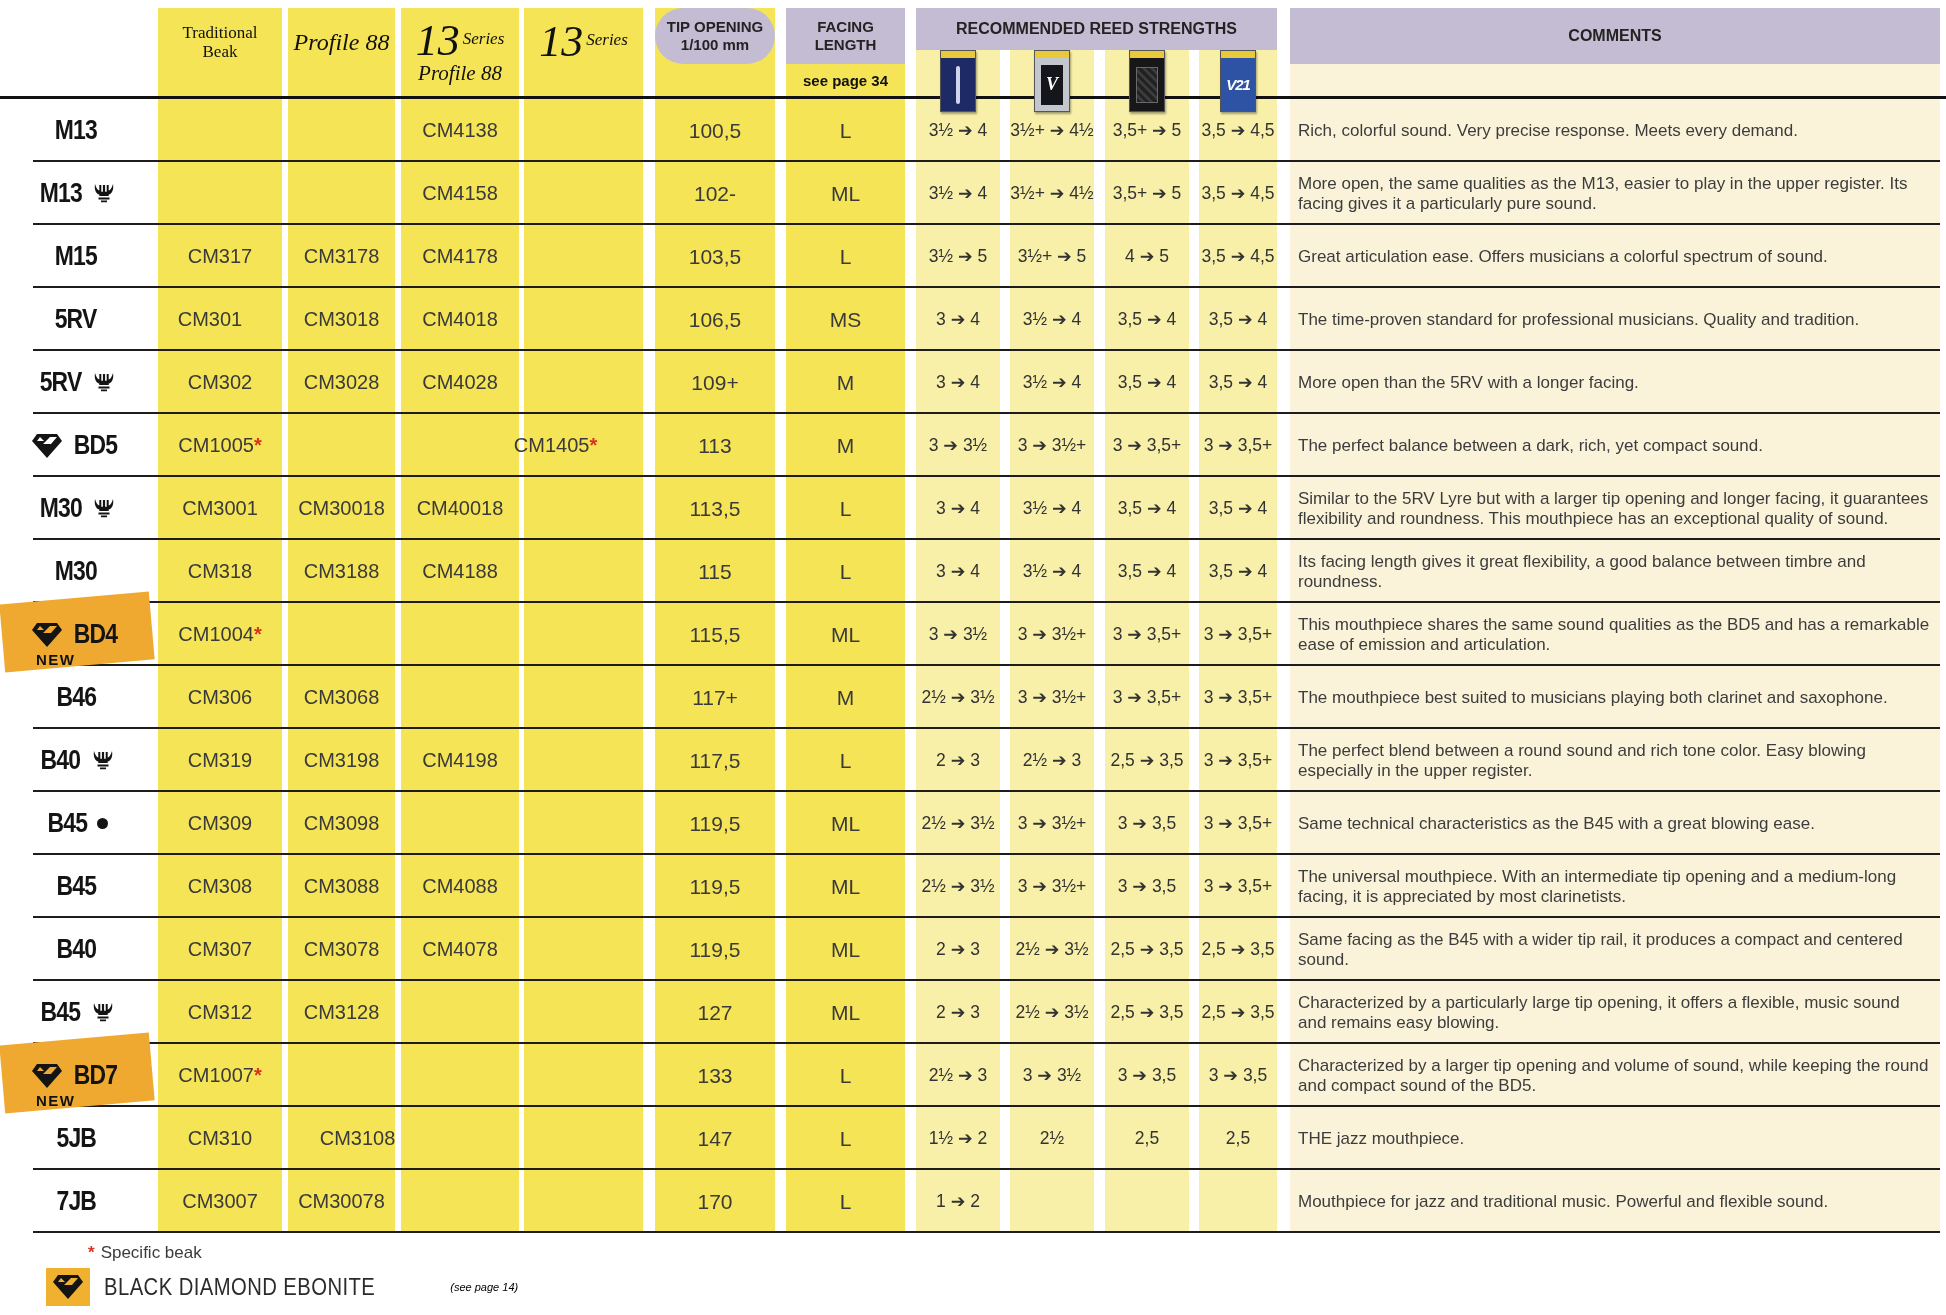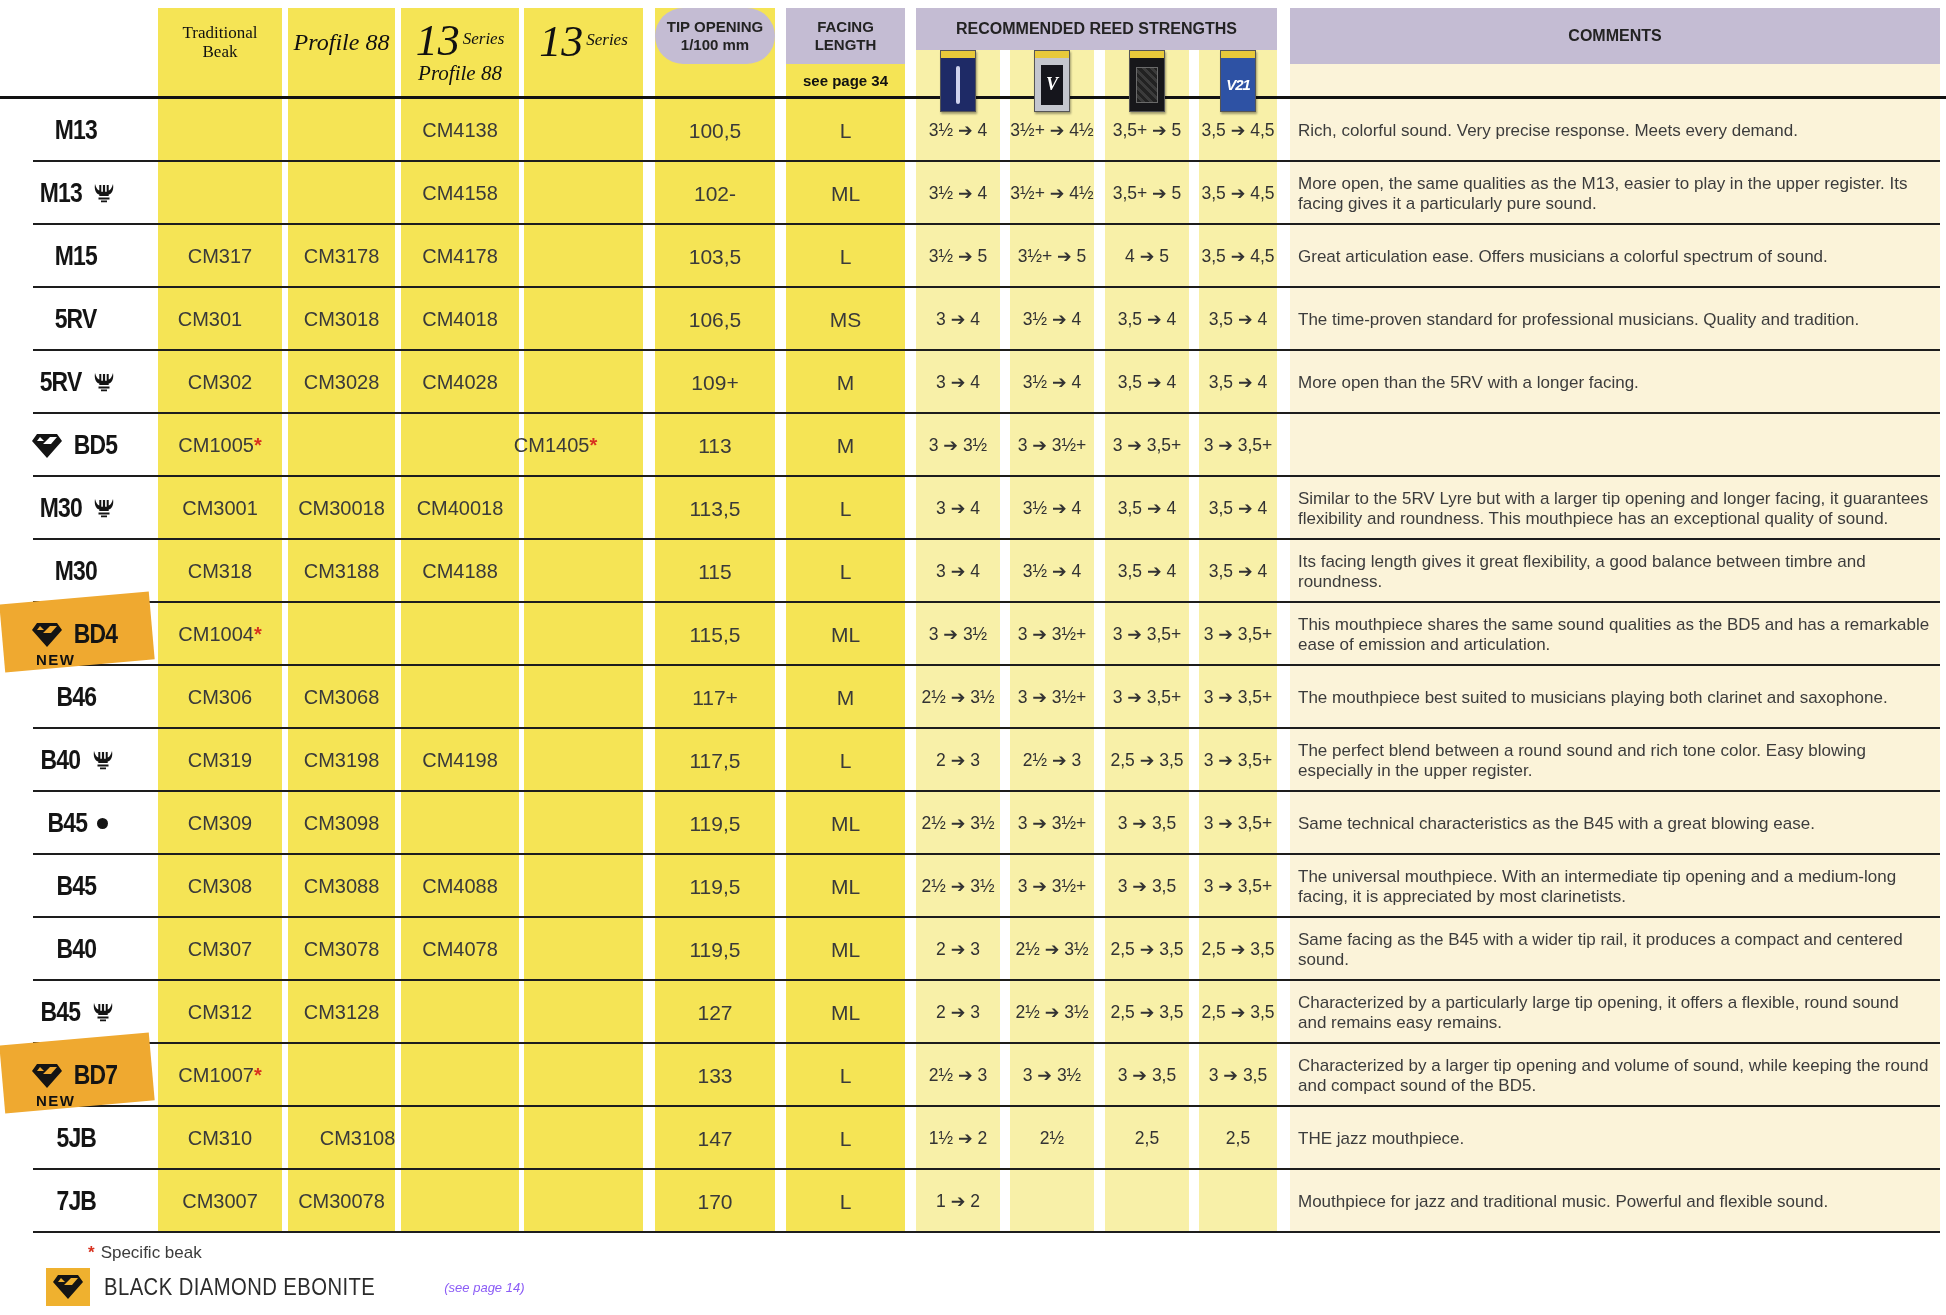--- a/index.html
+++ b/index.html
@@ -66,21 +66,21 @@
   .lepic-orn{width:22px;height:36px;border:1px solid #6a6a6a;box-sizing:border-box;
              background:repeating-linear-gradient(45deg,#222 0 3px,#3b3b3b 3px 6px);}
   .v21-label{color:#ffffff;font-weight:800;font-style:italic;font-size:15px;letter-spacing:-1px;}
 
   
   .footer-item{position:absolute;z-index:3;display:flex;align-items:center;}
   #footnote{left:88px;top:1243px;font-size:17px;color:#3c3c3c;gap:6px;}
   #bde{left:46px;top:1268px;gap:14px;}
   .gold-sq{width:44px;height:38px;background:#EFB12F;display:flex;align-items:center;justify-content:center;}
   .bde-text{font-size:23px;letter-spacing:0.5px;color:#2b2b2b;transform:scaleX(0.88);transform-origin:left;white-space:nowrap;}
-  .bde-see{font-size:13px;font-style:italic;color:#8b5cf6;margin-left:18px;}
+  .bde-see{font-size:11px;font-style:italic;color:#000000;margin-left:24px;}
 </style>
 </head>
 <body>
 
 <div id="page">
 
   <div class="strip c-t bg-yellow"></div>
   <div class="strip c-p bg-yellow"></div>
   <div class="strip c-tp bg-yellow"></div>
   <div class="strip c-ts bg-yellow"></div>
@@ -263,20 +263,21 @@
         <div class="cell code" style="left: 496px; width: 119px;">
           <span>CM1405</span>
           <span class="star">*</span>
         </div>
         <div class="cell tipv" style="left: 655px; width: 120px;">113</div>
         <div class="cell facv" style="left: 786px; width: 119px;">M</div>
         <div class="cell reed" style="left: 916px; width: 84px;">3 ➔ 3½</div>
         <div class="cell reed" style="left: 1010px; width: 84px;">3 ➔ 3½+</div>
         <div class="cell reed" style="left: 1105px; width: 84px;">3 ➔ 3,5+</div>
         <div class="cell reed" style="left: 1199px; width: 78px;">3 ➔ 3,5+</div>
+        <div class="cell comment" style="left: 1290px; width: 650px;">The perfect balance between a dark, rich, yet compact sound.</div>
       </div>
       <div class="row" style="top: 477px;">
         <div class="cell model" style="left: 0px; width: 152px;">
           <span class="model-name">M30</span>
           <svg width="24" height="24" viewBox="0 0 24 24" class="icon-svg">
             <path fill="#141414" d="M3 2c-1 6 1.2 10 4.3 10.6V14h9.4v-1.4C19.8 12 22 8 21 2c-1.2 4.4-2.8 6.3-4.3 6.6V3h-2v6.8h-1.6V3h-2.2v6.8H9.3V3h-2v5.6C5.8 8.3 4.2 6.4 3 2zM6.5 15.4h11v2h-11zM9 18.4h6v1.8H9z"></path>
           </svg>
         </div>
         <div class="cell code" style="left: 158px; width: 124px;">CM3001</div>
         <div class="cell code" style="left: 288px; width: 107px;">CM30018</div>
@@ -424,21 +425,21 @@
         <div class="cell code" style="left: 158px; width: 124px;">CM312</div>
         <div class="cell code" style="left: 288px; width: 107px;">CM3128</div>
         <div class="cell code" style="left: 401px; width: 118px;"></div>
         <div class="cell code" style="left: 524px; width: 119px;"></div>
         <div class="cell tipv" style="left: 655px; width: 120px;">127</div>
         <div class="cell facv" style="left: 786px; width: 119px;">ML</div>
         <div class="cell reed" style="left: 916px; width: 84px;">2 ➔ 3</div>
         <div class="cell reed" style="left: 1010px; width: 84px;">2½ ➔ 3½</div>
         <div class="cell reed" style="left: 1105px; width: 84px;">2,5 ➔ 3,5</div>
         <div class="cell reed" style="left: 1199px; width: 78px;">2,5 ➔ 3,5</div>
-        <div class="cell comment" style="left: 1290px; width: 650px;">Characterized by a particularly large tip opening, it offers a flexible, round sound and remains easy remains.</div>
+        <div class="cell comment" style="left: 1290px; width: 650px;">Characterized by a particularly large tip opening, it offers a flexible, music sound and remains easy blowing.</div>
       </div>
       <div class="row" style="top: 1044px;">
         <div class="cell model" style="left: 0px; width: 152px;">
           <div class="new-badge"></div>
           <div class="new-label">NEW</div>
           <svg width="32" height="26" viewBox="0 0 32 26" class="icon-svg">
             <path d="M6 1 L26 1 L31 8 L16 25 L1 8 Z M9 4 L6 8 L13 8 Z M19 4 L12 11 L20 11 L26 4 Z" fill="#141414" fill-rule="evenodd"></path>
           </svg>
           <span class="model-name">BD7</span>
         </div>

